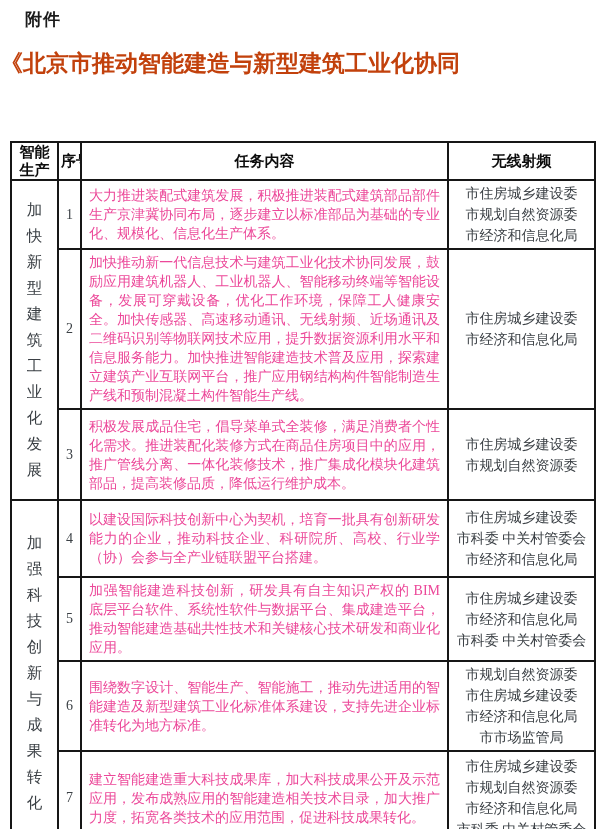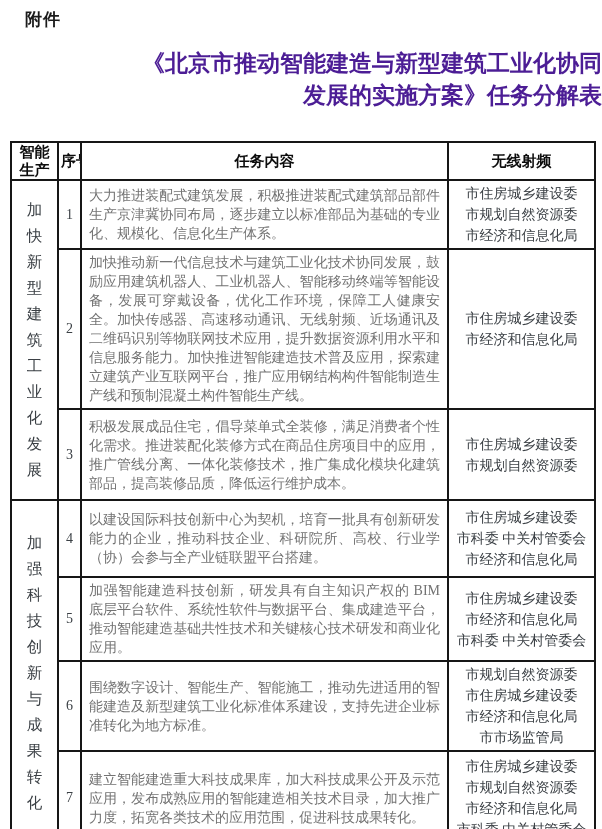--- a/index.html
+++ b/index.html
@@ -16,24 +16,24 @@
     font-size: 17px;
     font-weight: bold;
     color: #1b1b1b;
     letter-spacing: 1px;
     text-align: center;
   }
   .doc-title {
     position: absolute;
     left: 0; top: 48px;
     width: 602px;
-    text-align: right;
+    text-align: left;
     font-size: 23px;
     font-weight: bold;
-    color: #4c1d95;
+    color: #c2410c;
     line-height: 32px;
   }
   table.task-table {
     position: absolute;
     left: 10px; top: 141px;
     width: 584px;
     border-collapse: collapse;
     table-layout: fixed;
   }
   .task-table td, .task-table th {
@@ -66,40 +66,39 @@
   .seq-cell {
     text-align: center;
     font-size: 14px;
     color: #3b4045;
   }
   .content-cell {
     padding: 3px 7px;
     font-size: 14px;
     line-height: 19px;
     text-align: justify;
-    color: #737373;
+    color: #ec4899;
   }
   .units-cell {
     text-align: center;
     font-size: 14px;
     line-height: 21px;
     white-space: pre-line;
     color: #3b4045;
     padding: 2px 2px;
     border-radius: 13px;
   }
 </style>
 </head>
 <body>
 
 <div class="attachment-label">附件</div>
 
 <div class="doc-title">
   <div>《北京市推动智能建造与新型建筑工业化协同</div>
-  <div>发展的实施方案》任务分解表</div>
 </div>
 
 <table class="task-table">
   <colgroup>
     <col style="width:47px">
       <col style="width:23px">
       <col style="width:367px">
       <col style="width:147px">
   </colgroup>
   <thead>

